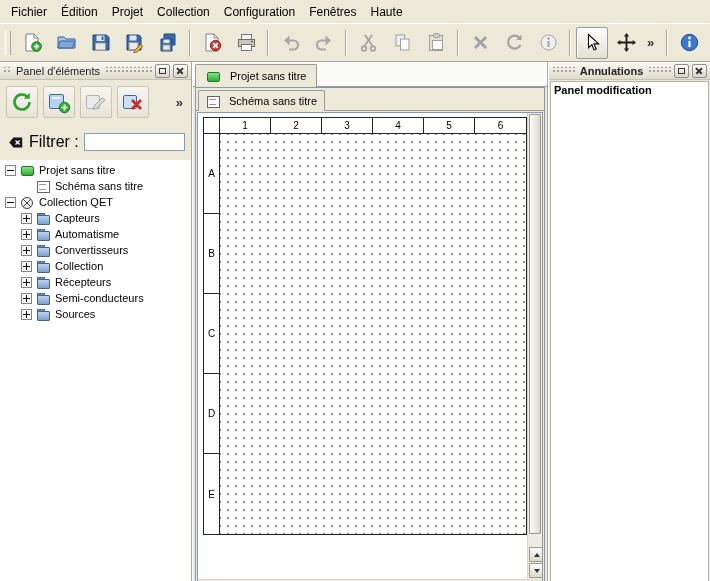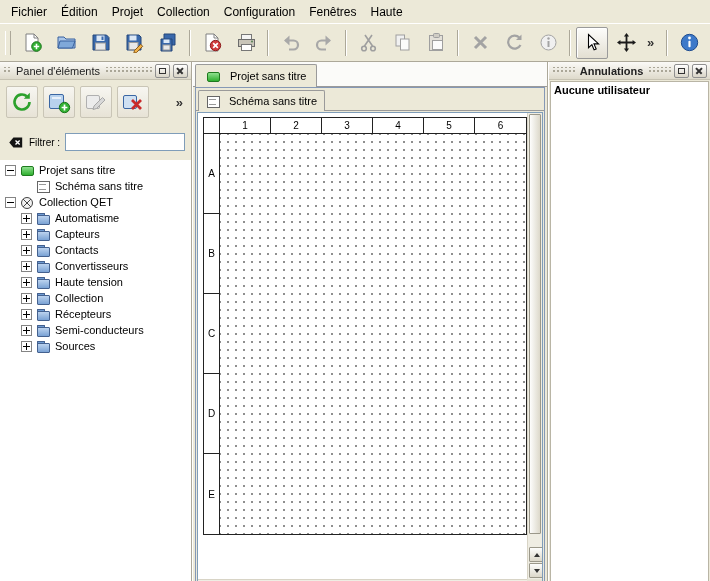--- a/index.html
+++ b/index.html
@@ -37,21 +37,21 @@
   .db-close::after{transform:rotate(-45deg);}
   
   .lp-toolbar{height:40px;flex:none;display:flex;align-items:center;gap:5px;padding:2px 6px;}
   .lp-btn{width:30px;height:30px;display:flex;align-items:center;justify-content:center;border:1px solid #c9c5b6;border-radius:2px;background:linear-gradient(#f7f6f1,#e7e3d6);}
   .lp-btn svg{width:24px;height:24px;}
   .lp-overflow{margin-left:auto;font-size:13px;font-weight:bold;color:#333;padding-right:2px;}
   
   .filter-row{height:24px;flex:none;display:flex;align-items:center;gap:5px;padding:2px 6px;margin-top:4px;}
   .clear-btn{width:18px;height:16px;display:flex;align-items:center;justify-content:center;}
   .clear-btn svg{width:17px;height:15px;}
-  .filter-label{font-size:10px;white-space:nowrap;text-align:center;}
+  .filter-label{font-size:16px;white-space:nowrap;text-align:center;}
   .filter-input{flex:1;min-width:20px;height:18px;border:1px solid #7f9db9;background:#fff;font-family:"Liberation Sans",sans-serif;font-size:11px;padding:0 3px;box-sizing:border-box;}
   
   .tree{flex:1;background:#fff;margin-top:4px;padding-top:2px;overflow:hidden;}
   .tree-row{display:flex;align-items:center;height:16px;padding-left:5px;white-space:nowrap;}
   .ind{width:16px;flex:none;}
   .expander{width:9px;height:9px;flex:none;margin-right:4px;border:1px solid #848484;background:#fff;position:relative;box-sizing:content-box;}
   .expander::before{content:"";position:absolute;left:1px;right:1px;top:4px;height:1px;background:#000;}
   .expander.plus::after{content:"";position:absolute;top:1px;bottom:1px;left:4px;width:1px;background:#000;}
   .expander.none{visibility:hidden;}
   .ticon{display:inline-block;width:15px;height:13px;flex:none;position:relative;margin-right:4px;}
@@ -332,45 +332,33 @@
       </div>
       <div class="tree-row">
         <span class="expander"></span>
         <span class="ticon qet"></span>
         <span class="tlabel">Collection QET</span>
       </div>
       <div class="tree-row">
         <span class="ind"></span>
           <span class="expander plus"></span>
         <span class="ticon folder"></span>
+        <span class="tlabel">Capteurs</span>
+      </div>
+      <div class="tree-row">
+        <span class="ind"></span>
+          <span class="expander plus"></span>
+        <span class="ticon folder"></span>
         <span class="tlabel">Automatisme</span>
       </div>
       <div class="tree-row">
         <span class="ind"></span>
           <span class="expander plus"></span>
         <span class="ticon folder"></span>
-        <span class="tlabel">Capteurs</span>
-      </div>
-      <div class="tree-row">
-        <span class="ind"></span>
-          <span class="expander plus"></span>
-        <span class="ticon folder"></span>
-        <span class="tlabel">Contacts</span>
-      </div>
-      <div class="tree-row">
-        <span class="ind"></span>
-          <span class="expander plus"></span>
-        <span class="ticon folder"></span>
         <span class="tlabel">Convertisseurs</span>
-      </div>
-      <div class="tree-row">
-        <span class="ind"></span>
-          <span class="expander plus"></span>
-        <span class="ticon folder"></span>
-        <span class="tlabel">Haute tension</span>
       </div>
       <div class="tree-row">
         <span class="ind"></span>
           <span class="expander plus"></span>
         <span class="ticon folder"></span>
         <span class="tlabel">Collection</span>
       </div>
       <div class="tree-row">
         <span class="ind"></span>
           <span class="expander plus"></span>
@@ -463,17 +451,17 @@
 
   <div class="right-panel">
     <div class="dock-titlebar">
       <span class="dock-handle"></span>
       <span class="dock-title">Annulations</span>
       <span class="dock-handle"></span>
       <span class="db-btn db-float"></span>
       <span class="db-btn db-close"></span>
     </div>
     <div class="undo-view">
-      <span>Aucune utilisateur</span>
+      <span>Panel modification</span>
     </div>
   </div>
 
 </div>
 
 </body></html>

